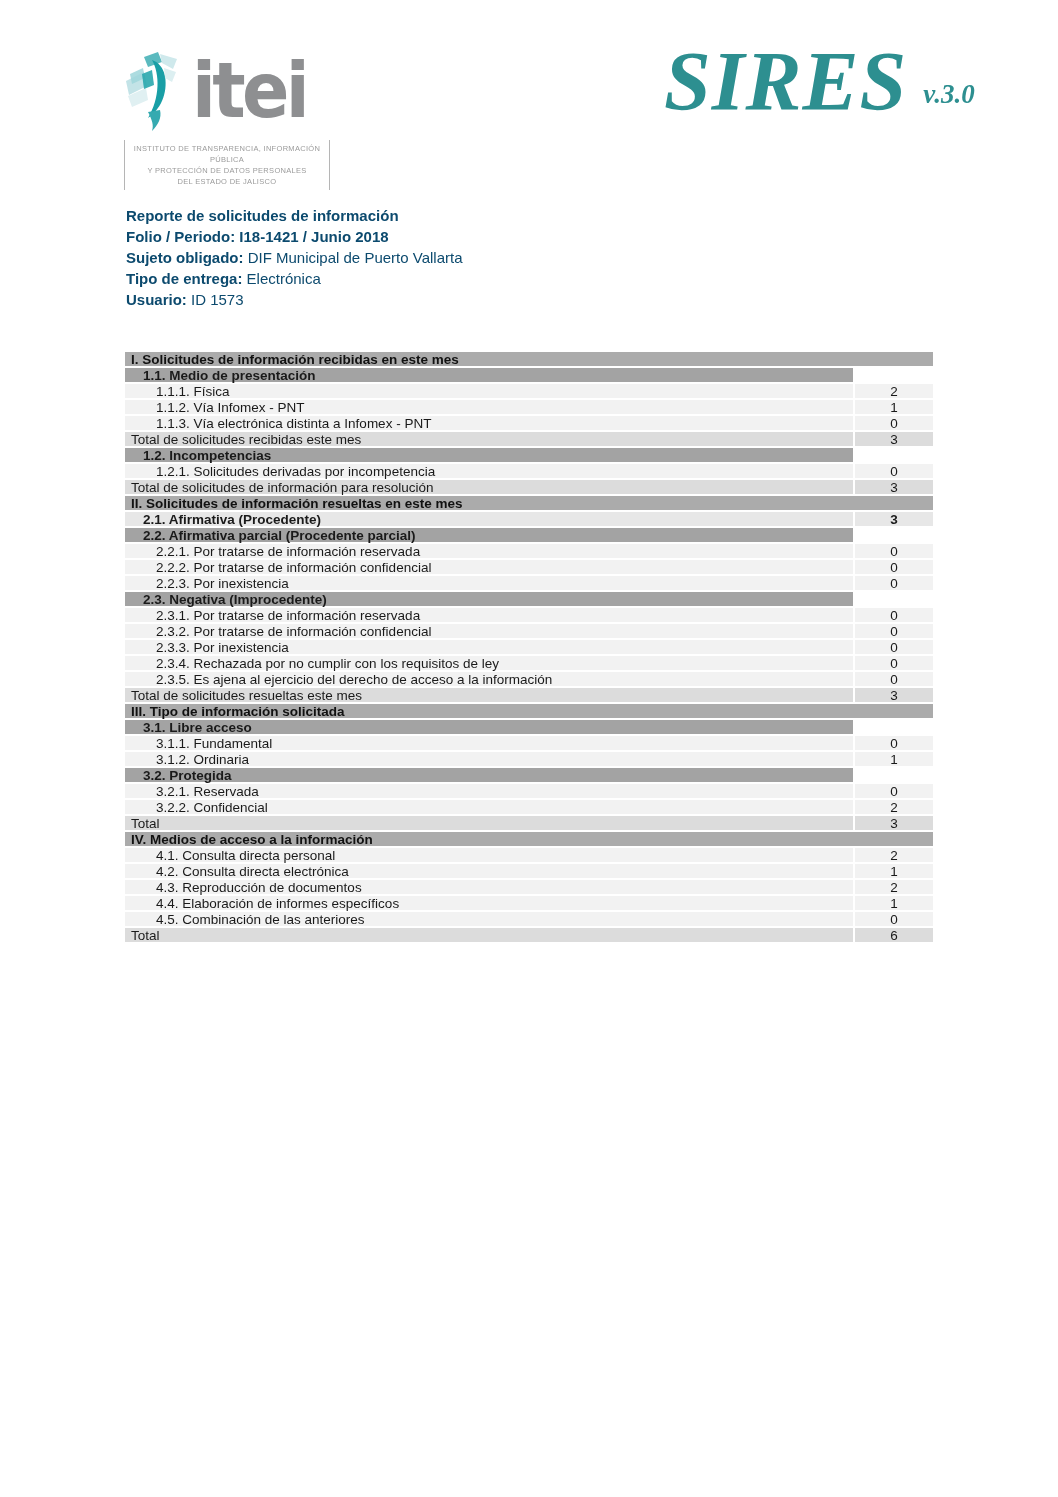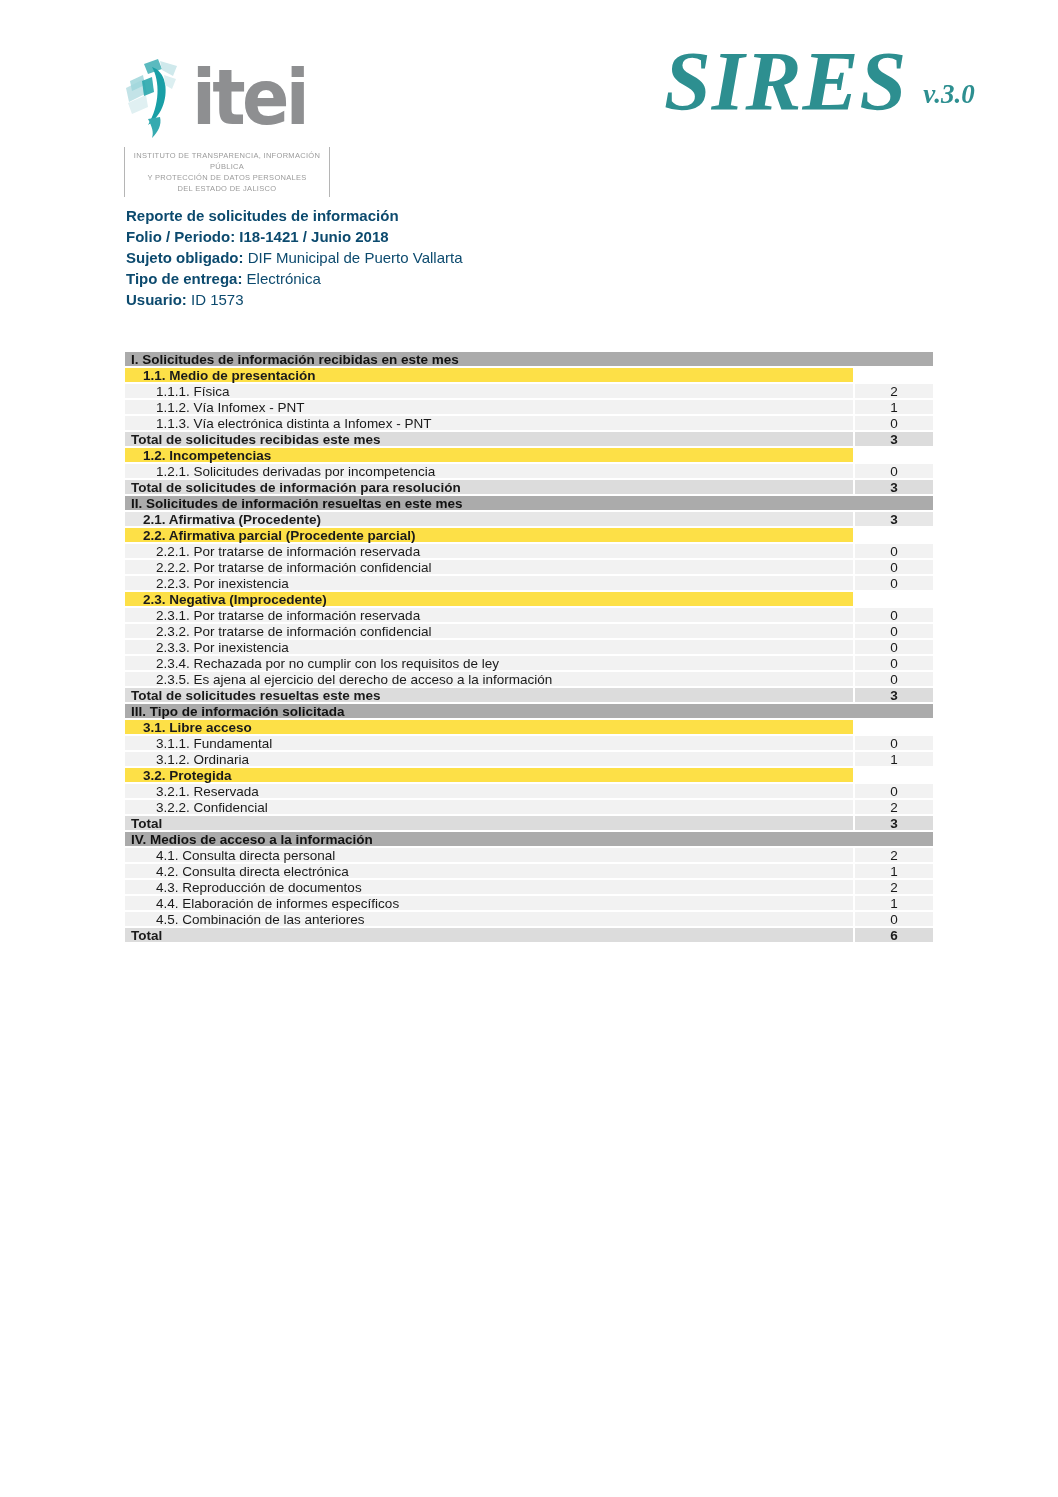--- a/index.html
+++ b/index.html
@@ -24,21 +24,20 @@
   
   .itei-logo {
     position: absolute;
     left: 124px;
     top: 50px;
     width: 206px;
   }
   .itei-top {
     display: flex;
     align-items: flex-end;
-    margin-top: 7px;
   }
   .itei-globe {
     width: 66px;
     height: 82px;
     flex: 0 0 auto;
   }
   .itei-word {
     font-family: "DejaVu Sans", sans-serif;
     font-weight: bold;
     font-size: 76px;
@@ -119,21 +118,21 @@
   .label-cell { flex: 1 1 auto; padding-left: 6px; }
   .value-cell { flex: 0 0 78px; justify-content: center; }
 
   .trow.section .label-cell {
     background: #ababab;
     font-weight: bold;
     color: #111;
   }
 
   .trow.subsection .label-cell {
-    background: #fde047;
+    background: #a3a3a3;
     font-weight: bold;
     padding-left: 18px;
   }
   .trow.subsection .value-cell { background: #ffffff; }
 
   .trow.subsection-value .label-cell,
   .trow.subsection-value .value-cell {
     background: #e7e7e7;
     font-weight: bold;
   }
@@ -141,21 +140,21 @@
 
   .trow.data .label-cell,
   .trow.data .value-cell {
     background: #f2f2f2;
   }
   .trow.data .label-cell { padding-left: 31px; }
 
   .trow.total .label-cell,
   .trow.total .value-cell {
     background: #dcdcdc;
-    font-weight: bold;
+    font-weight: normal;
   }
 </style>
 </head>
 <body>
 
 <div class="page">
 
   <div class="itei-logo">
     <div class="itei-top">
       <svg class="itei-globe" viewBox="0 0 66 82" xmlns="http://www.w3.org/2000/svg">

